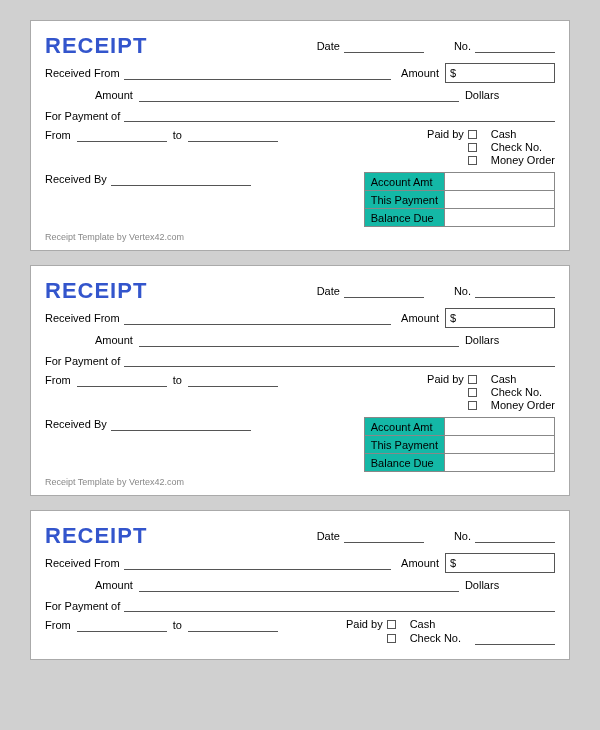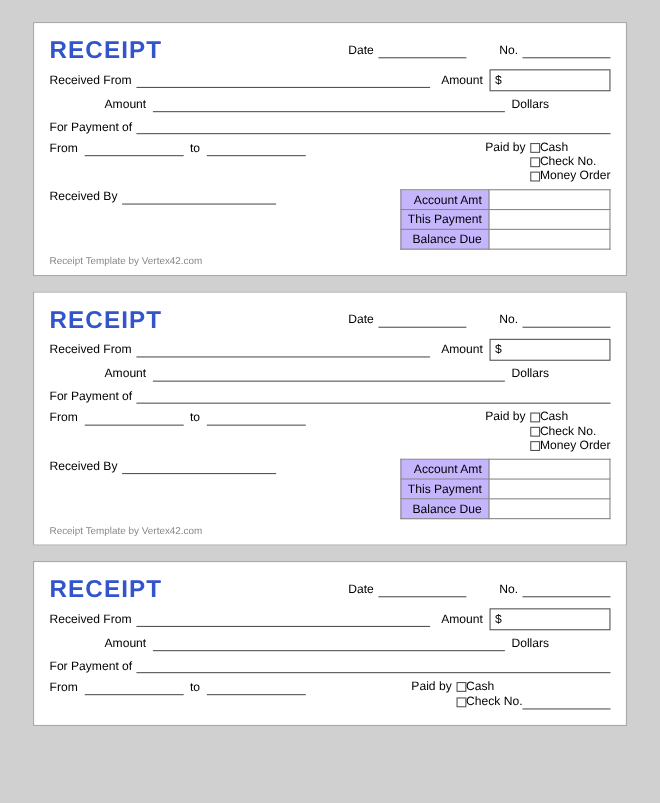--- a/index.html
+++ b/index.html
@@ -116,21 +116,21 @@
       margin-right: 4px;
     }
     .checkbox-options {
       display: flex;
       flex-direction: column;
       gap: 1px;
     }
     .checkbox-item {
       display: flex;
       align-items: center;
-      gap: 0;
+      gap: 14px;
       font-size: 11px;
     }
     .checkbox {
       width: 9px;
       height: 9px;
       border: 1px solid #555;
       display: inline-block;
     }
     .bottom-section {
       display: flex;
@@ -146,22 +146,22 @@
     .account-table {
       border-collapse: collapse;
       font-size: 11px;
     }
     .account-table td {
       border: 1px solid #888;
       padding: 1px 6px;
       height: 18px;
     }
     .account-label-cell {
-      text-align: right;
-      background: #c4b5fd;
+      text-align: left;
+      background: #14b8a6;
       font-size: 11px;
       padding-right: 4px;
       white-space: nowrap;
     }
     .account-value-cell {
       width: 110px;
       min-width: 110px;
     }
     .footer-text {
       font-size: 9px;

